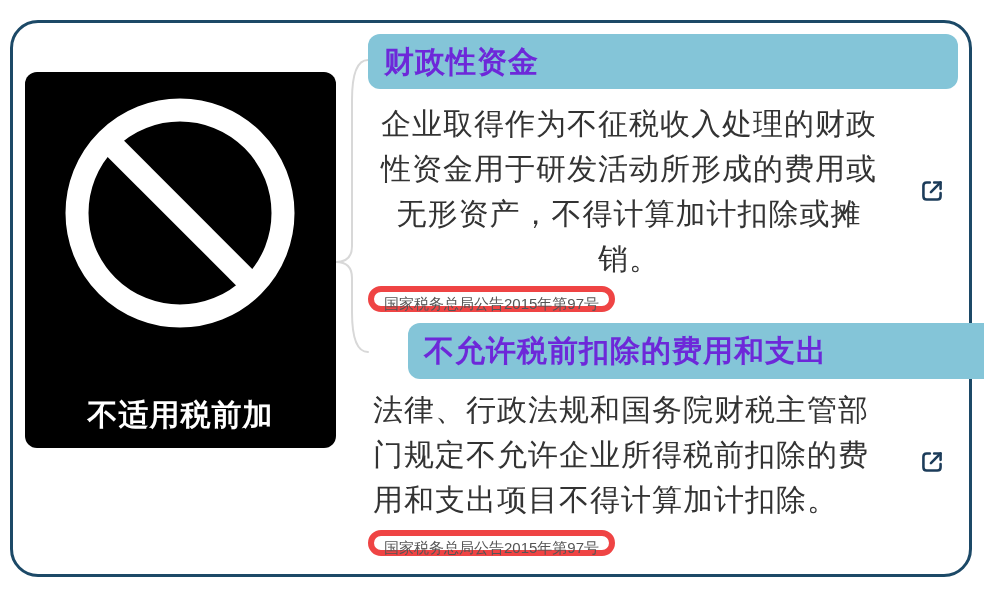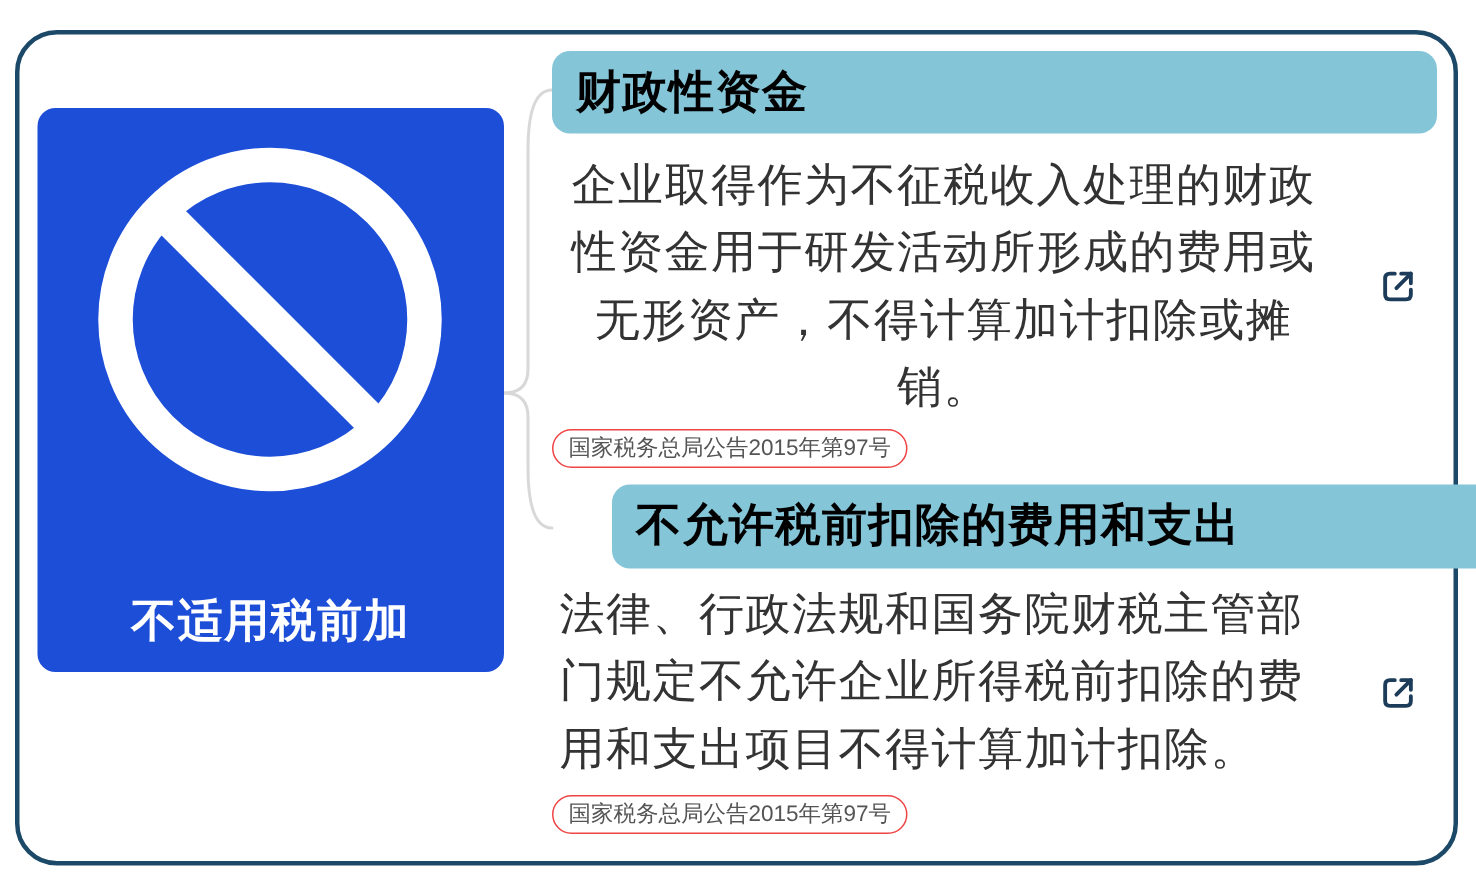--- a/index.html
+++ b/index.html
@@ -12,50 +12,50 @@
 
   .frame {
     position: absolute; left: 10px; top: 20px; width: 962px; height: 557px;
     border: 3px solid #1C4967; border-radius: 28px; background: transparent;
   }
 
   .connectors { position: absolute; left: 0; top: 0; width: 984px; height: 597px; }
 
   .central-card {
     position: absolute; left: 25px; top: 72px; width: 311px; height: 376px;
-    background: #1d4ed8; border-radius: 12px;
+    background: #000000; border-radius: 12px;
   }
   .central-card .ban { position: absolute; left: 40px; top: 26px; }
   .central-label {
     position: absolute; left: 0; bottom: 14px; width: 100%;
     text-align: center; color: #ffffff; font-weight: bold;
     font-size: 30px; line-height: 39px; letter-spacing: 1px;
   }
   .central-label span { display: block; }
 
   .sub-header {
     position: absolute; left: 368px; width: 590px;
     background: #84C5D8; border-radius: 12px;
-    color: #000000; font-weight: bold; font-size: 30px;
+    color: #6d28d9; font-weight: bold; font-size: 30px;
     padding-left: 16px; letter-spacing: 1px;
   }
   .sub-header.h1 { top: 34px;  height: 55px; line-height: 55px; }
   .sub-header.h2 { top: 323px; height: 56px; line-height: 56px; margin-left: 40px; }
 
   .sub-body {
     position: absolute; left: 373px; width: 512px;
     color: #333333; font-size: 30px; line-height: 45px; letter-spacing: 1px;
     word-break: break-all;
   }
   .sub-body.b1 { top: 101px; text-align: center; }
   .sub-body.b2 { top: 387px; }
 
   .source-tag {
     position: absolute; left: 368px; height: 26px;
-    border: 1px solid #ef4444; border-radius: 13px; background: #ffffff;
+    border: 6px solid #ef4444; border-radius: 13px; background: #ffffff;
     color: #555555; font-size: 15px; line-height: 24px; padding: 0 10px;
     display: inline-block; white-space: nowrap;
   }
   .source-tag.t1 { top: 286px; }
   .source-tag.t2 { top: 530px; }
 
   .ext-link { position: absolute; width: 30px; height: 30px; cursor: pointer; }
   .ext-link.l1 { left: 917px; top: 176px; }
   .ext-link.l2 { left: 917px; top: 447px; }
 </style>

